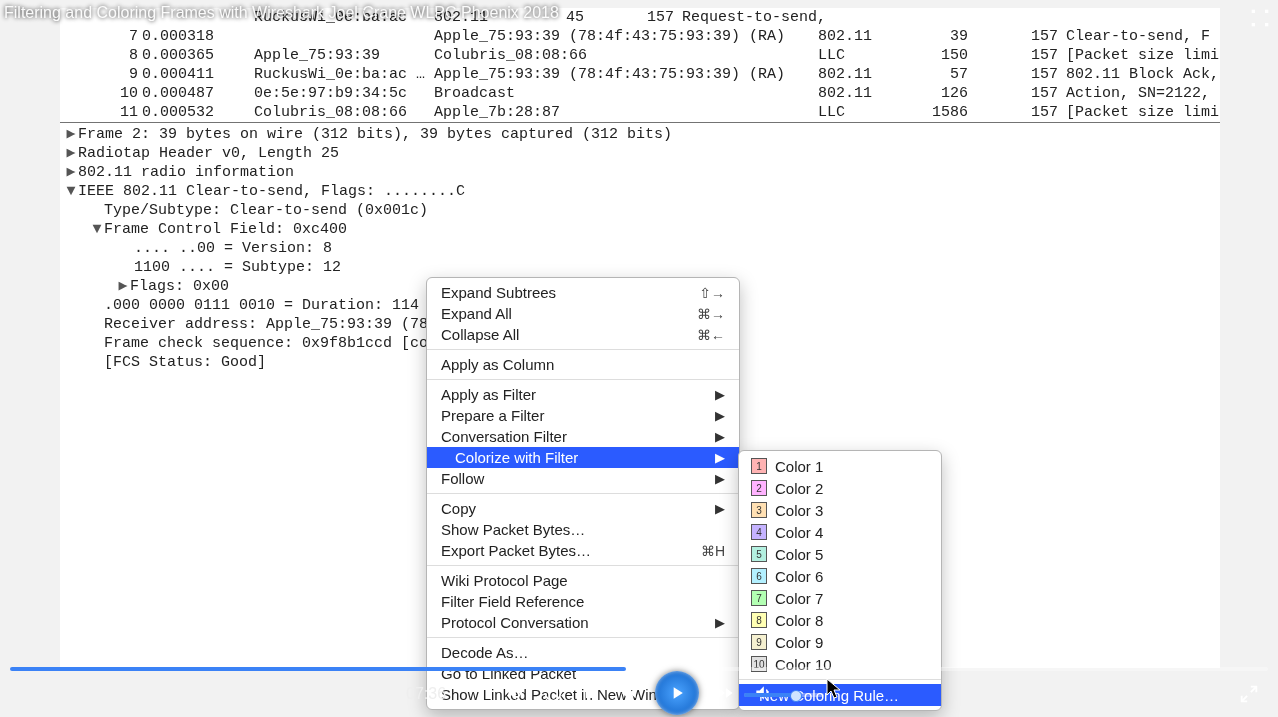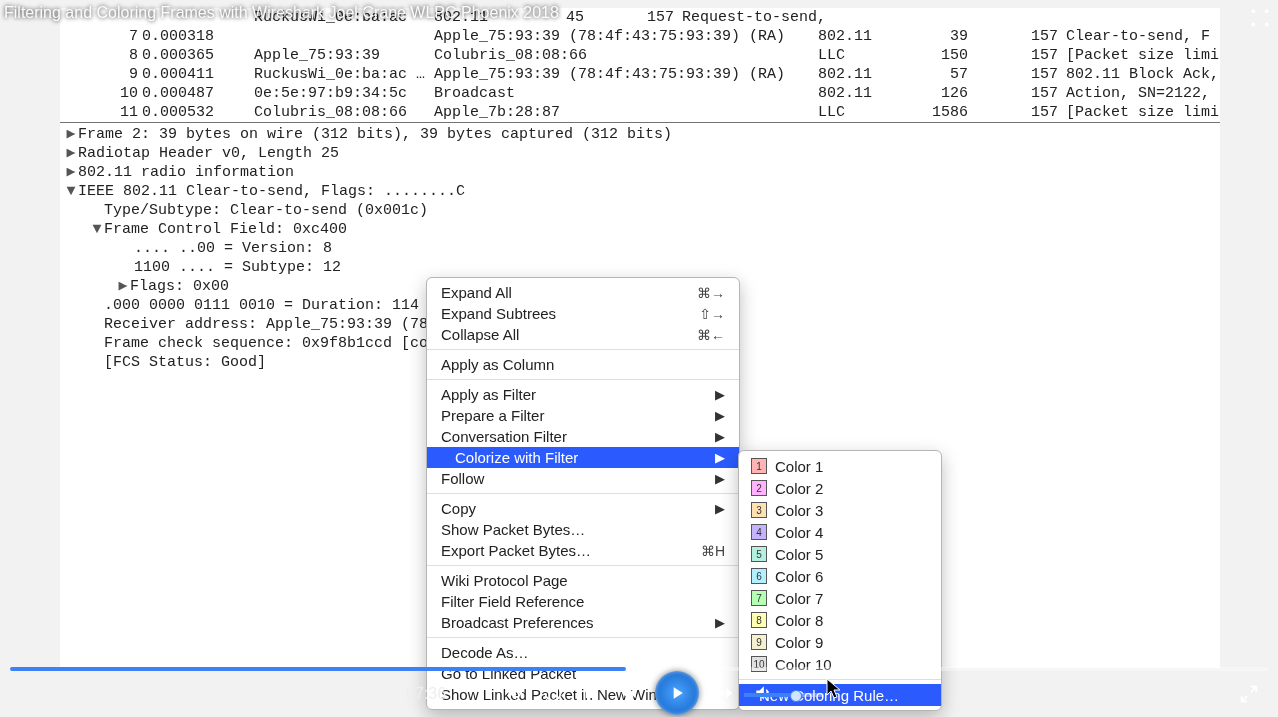--- a/index.html
+++ b/index.html
@@ -304,28 +304,28 @@
       <div class="tree-row ind2"><span class="tri">▶</span><span>Flags: 0x00</span></div>
       <div class="tree-row ind1"><span class="tri"></span><span>.000 0000 0111 0010 = Duration: 114</span></div>
       <div class="tree-row ind1"><span class="tri"></span><span>Receiver address: Apple_75:93:39 (78</span></div>
       <div class="tree-row ind1"><span class="tri"></span><span>Frame check sequence: 0x9f8b1ccd [co</span></div>
       <div class="tree-row ind1"><span class="tri"></span><span>[FCS Status: Good]</span></div>
     </div>
   </div>
 
   <div class="ctx-menu">
     <div class="ctx-item">
+        <span class="label">Expand Subtrees</span>
+        <span class="shortcut">⇧→</span>
+      </div>
+    <div class="ctx-item">
         <span class="label">Expand All</span>
         <span class="shortcut">⌘→</span>
       </div>
     <div class="ctx-item">
-        <span class="label">Expand Subtrees</span>
-        <span class="shortcut">⇧→</span>
-      </div>
-    <div class="ctx-item">
         <span class="label">Collapse All</span>
         <span class="shortcut">⌘←</span>
       </div>
     <div class="ctx-sep"></div>
     <div class="ctx-item">
         <span class="label">Apply as Column</span>
       </div>
     <div class="ctx-sep"></div>
     <div class="ctx-item">
         <span class="label">Apply as Filter</span>
@@ -360,21 +360,21 @@
         <span class="shortcut">⌘H</span>
       </div>
     <div class="ctx-sep"></div>
     <div class="ctx-item">
         <span class="label">Wiki Protocol Page</span>
       </div>
     <div class="ctx-item">
         <span class="label">Filter Field Reference</span>
       </div>
     <div class="ctx-item">
-        <span class="label">Broadcast Preferences</span>
+        <span class="label">Protocol Conversation</span>
         <span class="subarrow">▶</span>
       </div>
     <div class="ctx-sep"></div>
     <div class="ctx-item">
         <span class="label">Decode As…</span>
       </div>
     <div class="ctx-item">
         <span class="label">Go to Linked Packet</span>
       </div>
     <div class="ctx-item">

